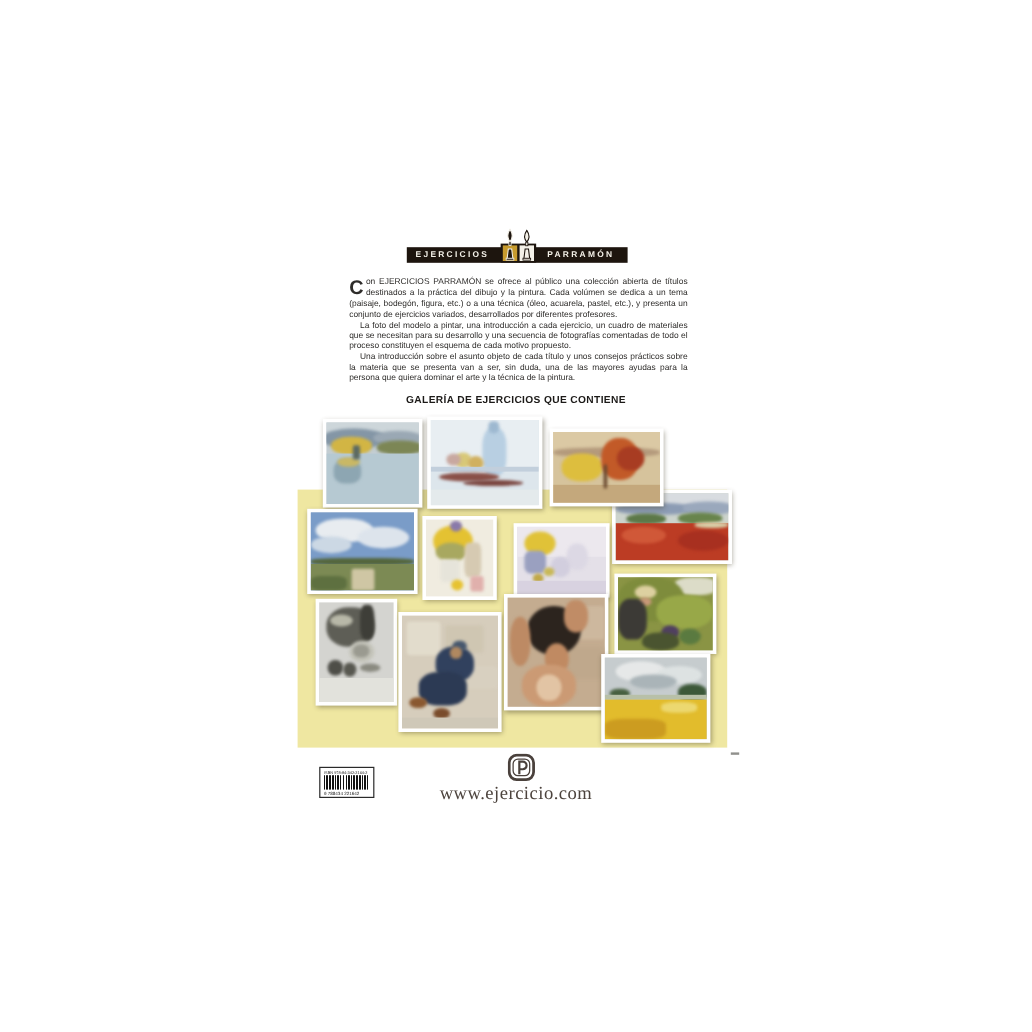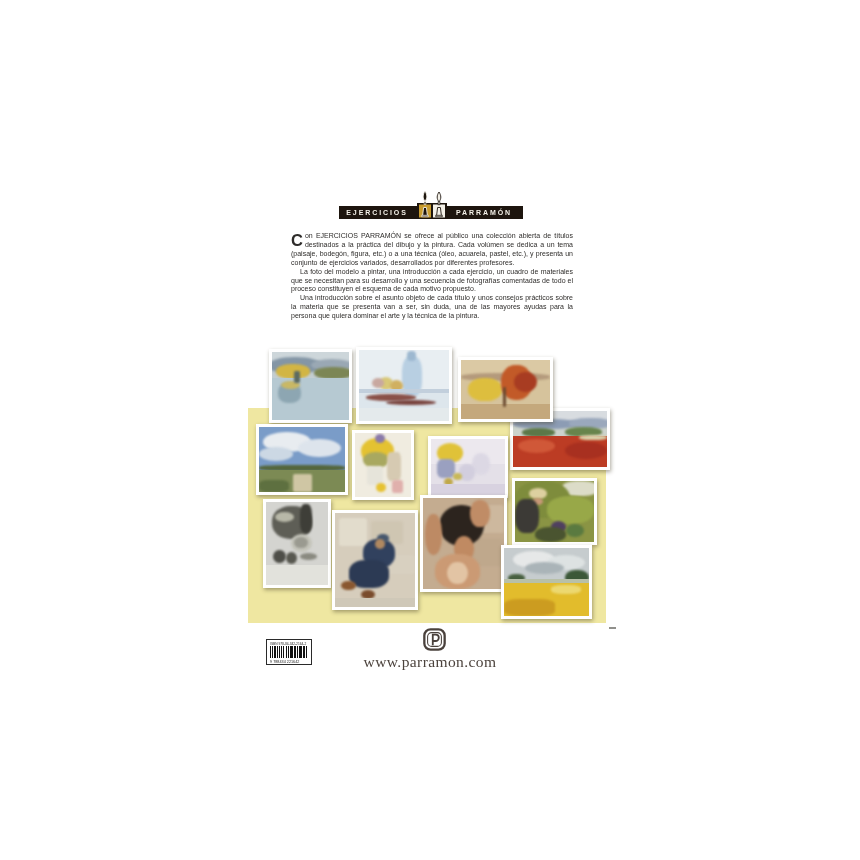--- a/index.html
+++ b/index.html
@@ -71,20 +71,21 @@
       <rect x="18.8" y="25.2" width="6.4" height="1.6" fill="#f4f1e8" stroke="#1d150e" stroke-width="0.7"></rect>
     </svg>
 
     <div id="intro">
       <p><span class="dropcap">C</span><span>on EJERCICIOS PARRAMÓN se ofrece al público una colección abierta de títulos destinados a la práctica del dibujo y la pintura. Cada volúmen se dedica a un tema (paisaje, bodegón, figura, etc.) o a una técnica (óleo, acuarela, pastel, etc.), y presenta un conjunto de ejercicios variados, desarrollados por diferentes profesores.</span></p>
       <p class="indent">La foto del modelo a pintar, una introducción a cada ejercicio, un cuadro de materiales que se necesitan para su desarrollo y una secuencia de fotografías comentadas de todo el proceso constituyen el esquema de cada motivo propuesto.</p>
       <p class="indent">Una introducción sobre el asunto objeto de cada título y unos consejos prácticos sobre la materia que se presenta van a ser, sin duda, una de las mayores ayudas para la persona que quiera dominar el arte y la técnica de la pintura.</p>
     </div>
 
     <div id="gallery-heading">
+      <div>GALERÍA DE EJERCICIOS QUE CONTIENE</div>
     </div>
 
     <div id="yellow-band"></div>
     <div id="page-curl-dash"></div>
     <div id="gallery-collage">
         <div class="thumb" style="left: 21px; top: 181px; width: 83px; height: 74px; z-index: 1;">
           <div class="art" style="background: rgb(195, 205, 210);">
             <div class="layer" style="left: 0%; top: 0%; width: 100%; height: 20%; background: rgb(205, 214, 218); border-radius: 0%;"></div>
             <div class="layer soft" style="left: -5%; top: 8%; width: 70%; height: 24%; background: rgb(132, 150, 166); border-radius: 50%;"></div>
             <div class="layer soft" style="left: 50%; top: 10%; width: 55%; height: 18%; background: rgb(154, 168, 180); border-radius: 50%;"></div>
@@ -242,15 +243,15 @@
       <div id="bc-bars"></div>
       <span id="bc-digits" class="bc-text">9 788434 221642</span>
     </div>
 
     <svg id="publisher-logo" viewBox="0 0 24 24">
       <rect x="1.4" y="1.4" width="21.2" height="21.2" rx="6.5" fill="none" stroke="#4a413c" stroke-width="2.4"></rect>
       <rect x="4.8" y="4.8" width="14.4" height="14.4" rx="4.2" fill="none" stroke="#4a413c" stroke-width="1.1"></rect>
       <path d="M10.2 18 V7 h3 a3.3 3.3 0 0 1 0 6.6 h-3" fill="none" stroke="#4a413c" stroke-width="1.9"></path>
     </svg>
 
-    <div id="website">www.parramon.com</div>
+    <div id="website">www.ejercicio.com</div>
   </div>
 </div>
 
 </body></html>

